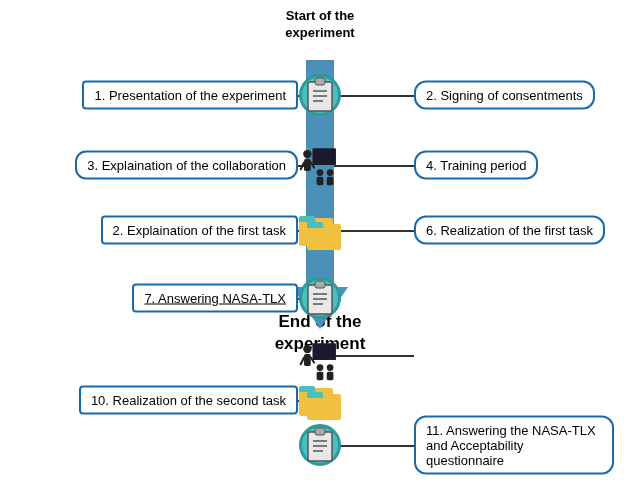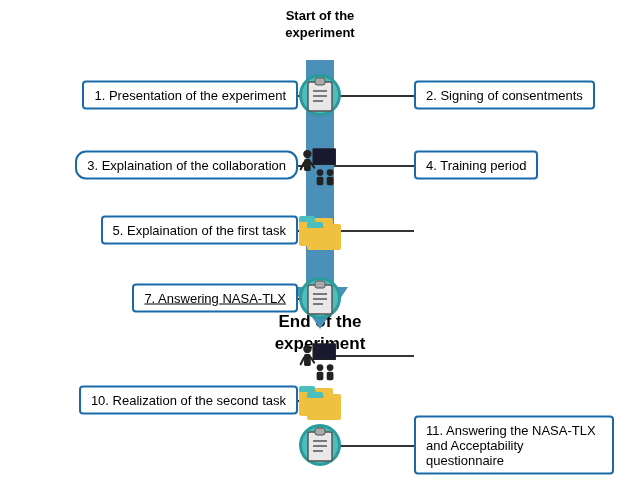--- a/index.html
+++ b/index.html
@@ -127,21 +127,21 @@
       white-space: nowrap;
       font-size: 13px;
     }
 
     
     .right-box {
       position: absolute;
       left: calc(50% + 60px);
       background: white;
       border: 2px solid #1a6aaa;
-      border-radius: 4px;
+      border-radius: 12px;
       padding: 5px 10px;
       text-align: center;
       z-index: 4;
       transform: translateY(-50%);
       white-space: nowrap;
       font-size: 13px;
     }
 
     
     .clipboard-svg {
@@ -230,25 +230,28 @@
         <rect x="8" y="16" width="34" height="26" rx="2" fill="#f0c040"></rect>
         <path d="M8 20 Q8 16 12 16 L22 16 L26 20 Z" fill="#e0aa20"></path>
 
         <rect x="0" y="8" width="16" height="6" rx="2" fill="#4bbfbf"></rect>
         <rect x="8" y="14" width="16" height="6" rx="2" fill="#4bbfbf"></rect>
       </svg>
     </div>
   </div>
 
   <div class="left-box" style="top: 230px; right: calc(50% + 22px);">
-    <span>5. Explaination of the first task</span>
+    <span>2. Explaination of the first task</span>
   </div>
 
   <div style="position:absolute; top:230px; left:calc(50% + 14px); width:80px; height:2px; background:#333; z-index:2;"></div>
 
+  <div class="right-box" style="top: 230px; left: calc(50% + 94px);">
+    <span>6. Realization of the first task</span>
+  </div>
 
   <div class="step-icon" style="top: 277px;">
     <div class="icon-circle">
       <svg class="clipboard-svg" viewBox="0 0 30 36" fill="none" xmlns="http://www.w3.org/2000/svg">
         <rect x="3" y="5" width="24" height="29" rx="2" fill="#e8e8e8" stroke="#555" stroke-width="1.5"></rect>
         <rect x="10" y="1" width="10" height="7" rx="2" fill="#aaa" stroke="#555" stroke-width="1"></rect>
         <line x1="8" y1="14" x2="22" y2="14" stroke="#555" stroke-width="1.5"></line>
         <line x1="8" y1="19" x2="22" y2="19" stroke="#555" stroke-width="1.5"></line>
         <line x1="8" y1="24" x2="18" y2="24" stroke="#555" stroke-width="1.5"></line>
       </svg>

